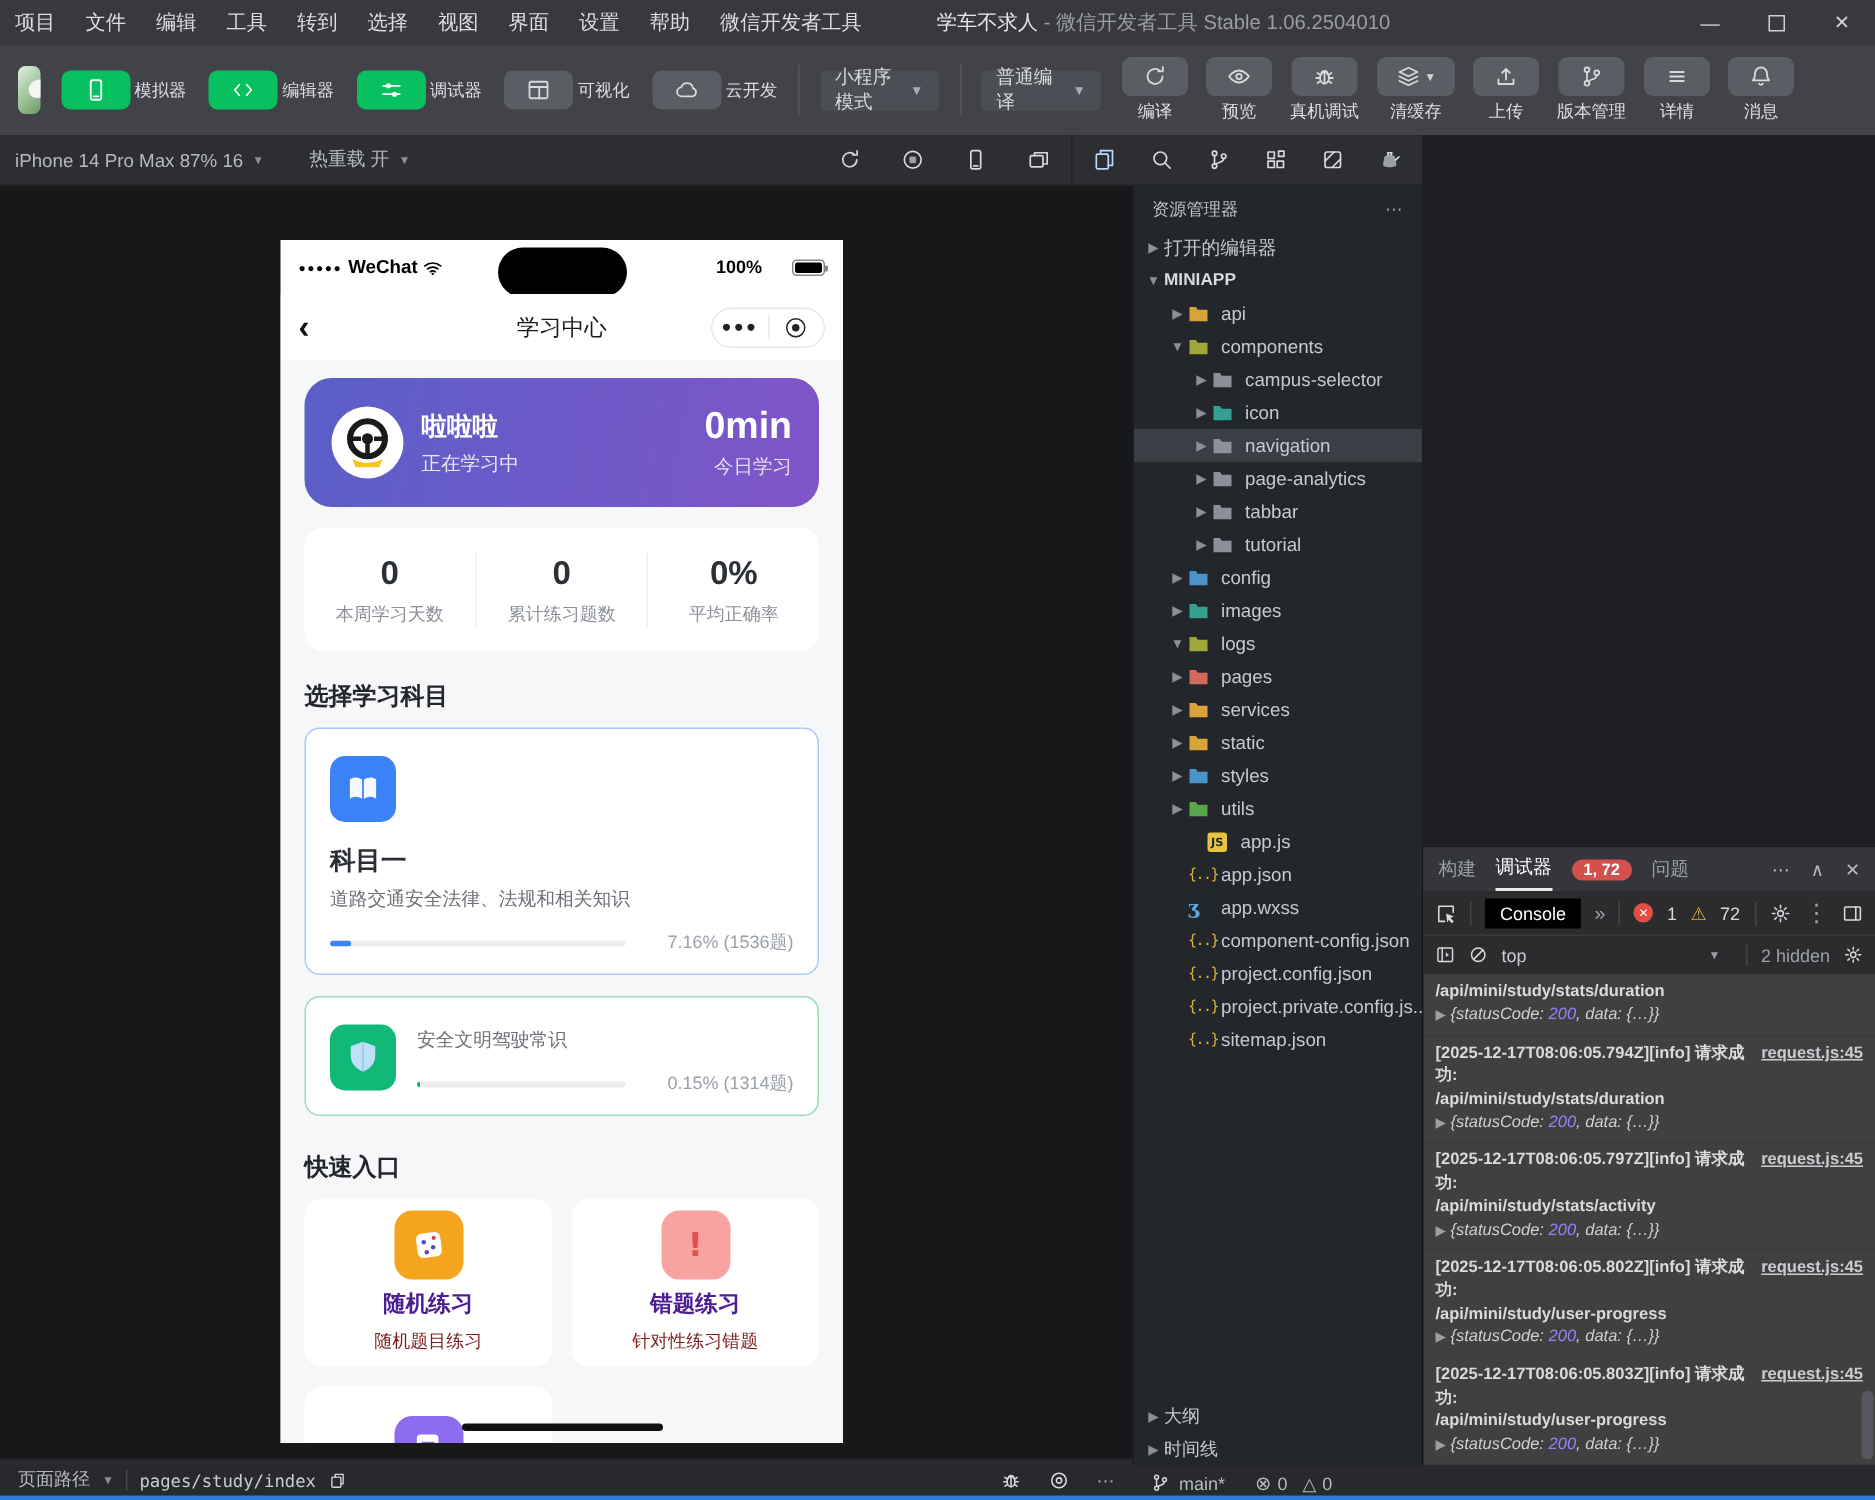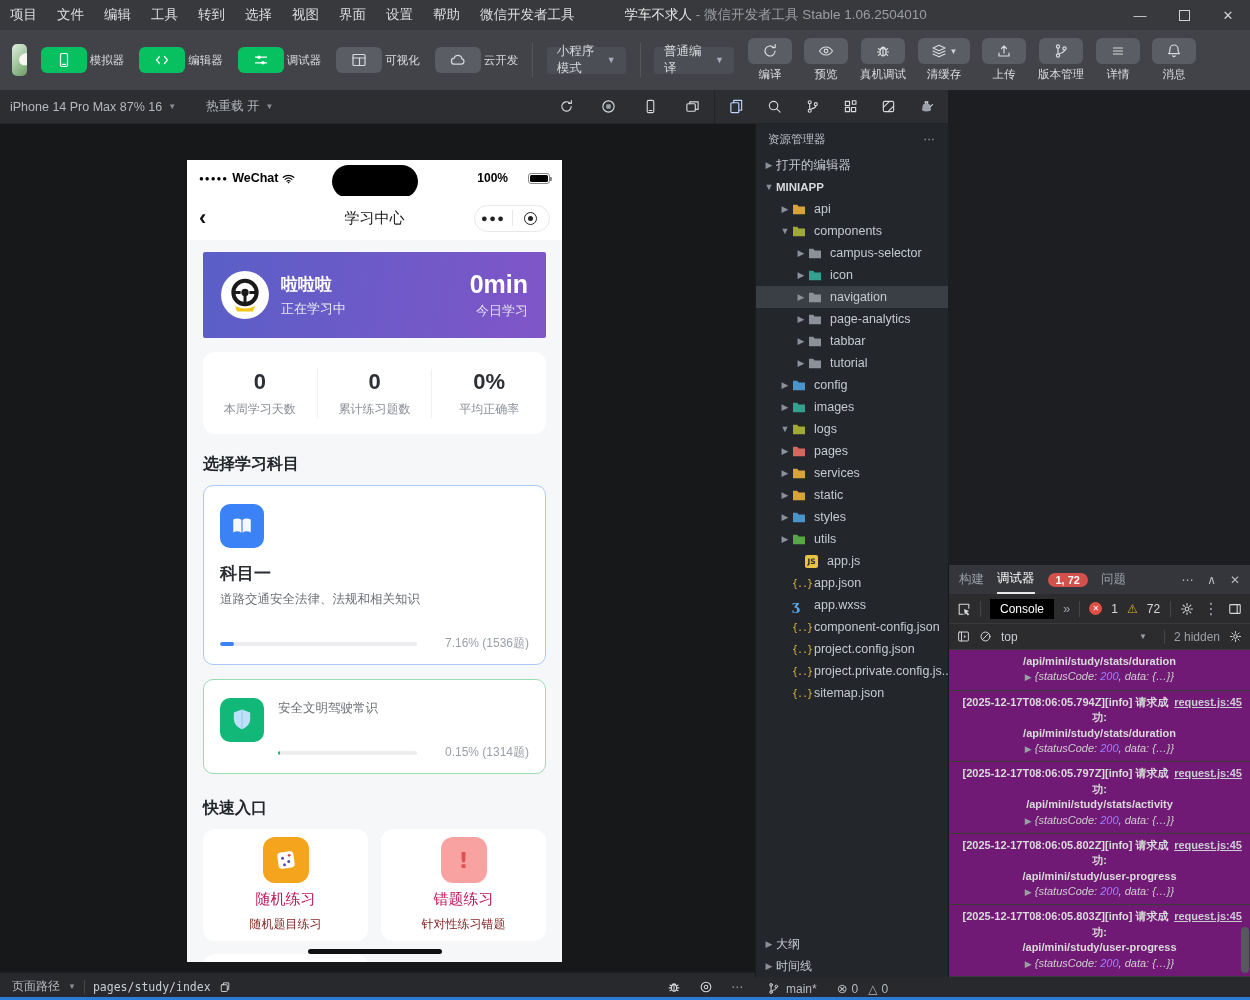--- a/index.html
+++ b/index.html
@@ -66,21 +66,21 @@
   .p-nav{position:absolute;left:0;top:36px;width:100%;height:44px;display:flex;align-items:center;padding:0 12px;background:#fff;}
   .p-back{font-size:22px;color:#111;font-weight:bold;line-height:1;cursor:pointer;}
   .p-title{position:absolute;left:0;right:0;text-align:center;font-size:15px;color:#1a1a1a;}
   .capsule{margin-left:auto;width:76px;height:27px;border:1px solid #e7e7e7;border-radius:14px;background:#fff;display:flex;align-items:center;z-index:2;}
   .cap-more{flex:1;text-align:center;font-size:11px;letter-spacing:1.5px;color:#222;font-weight:bold;cursor:pointer;}
   .cap-div{width:1px;height:16px;background:#e7e7e7;}
   .cap-close{flex:1;display:flex;align-items:center;justify-content:center;cursor:pointer;}
   .cap-close i{width:13px;height:13px;border:1.5px solid #222;border-radius:50%;display:flex;align-items:center;justify-content:center;}
   .cap-close b{width:5px;height:5px;background:#222;border-radius:50%;}
   .p-body{position:absolute;left:0;top:80px;width:100%;bottom:0;background:#f6f7f9;overflow:hidden;}
-  .banner{margin:12px 16px 0;height:86px;border-radius:2px;background:linear-gradient(100deg,#5a5fc7 0%,#8055c8 100%);display:flex;align-items:center;padding:0 18px;color:#fff;}
+  .banner{margin:12px 16px 0;height:86px;border-radius:18px;background:linear-gradient(100deg,#5a5fc7 0%,#8055c8 100%);display:flex;align-items:center;padding:0 18px;color:#fff;}
   .b-avatar{width:48px;height:48px;border-radius:50%;background:#fff;margin-right:12px;overflow:hidden;display:flex;align-items:center;justify-content:center;}
   .b-avatar svg{width:40px;height:40px;}
   .b-name{font-size:17px;font-weight:bold;}
   .b-status{font-size:13px;color:rgba(255,255,255,.85);margin-top:4px;}
   .b-right{margin-left:auto;text-align:right;}
   .b-min{font-size:25px;font-weight:bold;}
   .b-minlab{font-size:13px;color:rgba(255,255,255,.8);margin-top:3px;}
   .stats{margin:14px 16px 0;background:#fff;border-radius:12px;height:82px;display:flex;align-items:center;}
   .stat{flex:1;text-align:center;}
   .stat+.stat{border-left:1px solid #efefef;}
@@ -88,30 +88,30 @@
   .stat .l{font-size:12px;color:#8a8f98;margin-top:6px;}
   .sec-title{margin:20px 16px 10px;font-size:16px;font-weight:bold;color:#23262b;}
   .subject{margin:0 16px 14px;background:#fff;border-radius:10px;padding:14px 16px 12px;display:flex;gap:14px;}
   .subject.blue{border:1px solid #a9c9f8;flex-direction:column;}
   .subject.green{border:1px solid #9bdcb5;}
   .s-icon{width:44px;height:44px;border-radius:10px;flex:none;margin-top:4px;display:flex;align-items:center;justify-content:center;}
   .s-icon svg{width:28px;height:28px;}
   .s-main{flex:1;min-width:0;}
   .s-title{font-size:17px;font-weight:bold;color:#2a2d33;}
   .s-desc{font-size:12.5px;color:#6b7077;margin-top:6px;white-space:nowrap;}
-  .s-prog{display:flex;align-items:center;gap:28px;margin-top:27px;}
+  .s-prog{display:flex;align-items:center;gap:28px;margin-top:12px;}
   .s-bar{flex:1;height:4px;border-radius:2px;background:#ededef;overflow:hidden;}
   .s-bar i{display:block;height:100%;border-radius:2px;}
   .s-pct{font-size:12px;color:#9aa0a8;white-space:nowrap;}
   .quick-grid{margin:0 16px;display:grid;grid-template-columns:1fr 1fr;gap:13px;}
   .qcard{background:#fff;border-radius:12px;height:112px;display:flex;flex-direction:column;align-items:center;justify-content:center;gap:7px;cursor:pointer;}
   .q-icon{width:46px;height:46px;border-radius:12px;display:flex;align-items:center;justify-content:center;}
   .q-icon svg{width:30px;height:30px;}
   .q-icon .bang{font-size:22px;font-weight:bold;color:#e05252;font-family:"DejaVu Sans",sans-serif;}
-  .q-title{font-size:15px;font-weight:normal;color:#be185d;text-align:center;}
+  .q-title{font-size:15px;font-weight:bold;color:#4c1d95;text-align:center;}
   .q-desc{font-size:12px;color:#7f1d1d;}
   .home-ind{position:absolute;left:50%;bottom:8px;transform:translateX(-50%);width:134px;height:5px;border-radius:3px;background:#111;}
 
   
   .explorer{position:absolute;left:755px;top:124px;width:193px;height:853px;background:#23262b;display:flex;flex-direction:column;border-left:1px solid #1b1c1f;}
   .exp-header{height:30px;display:flex;align-items:center;padding:0 12px;color:#bfc3c9;font-size:11.5px;flex:none;}
   .exp-header .more{margin-left:auto;color:#9aa0a6;letter-spacing:1px;cursor:pointer;}
   .tree{flex:none;}
   .trow{height:22px;display:flex;align-items:center;font-size:12.5px;color:#c5cad1;cursor:pointer;white-space:nowrap;overflow:hidden;}
   .trow.sel{background:#3a3f46;}
@@ -121,21 +121,21 @@
   .trow.root{font-weight:bold;color:#d7dade;font-size:11.5px;}
   .js-badge{width:13px;height:13px;background:#e8c341;color:#23262b;border-radius:2px;font-size:7.5px;font-weight:bold;display:flex;align-items:center;justify-content:center;font-family:"DejaVu Sans",sans-serif;}
   .json-badge{color:#d9b23c;font-size:10px;font-family:"DejaVu Sans Mono",monospace;letter-spacing:-1px;}
   .wxss-badge{color:#5aa7e8;font-size:13px;font-weight:bold;font-family:"DejaVu Serif",serif;}
   .exp-bottom{margin-top:auto;flex:none;}
   .exp-sec{height:22px;display:flex;align-items:center;padding-left:6px;color:#c5cad1;font-size:12px;cursor:pointer;}
   .exp-sec .chev{width:14px;text-align:center;color:#8a8f98;font-size:9px;}
 
   
   .editor-empty{position:absolute;left:948px;top:90px;width:302px;height:475px;background:#1d1e21;}
-  .debugger{position:absolute;left:948px;top:565px;width:302px;height:412px;background:#701a75;display:flex;flex-direction:column;border-left:1px solid #151618;text-align:center;}
+  .debugger{position:absolute;left:948px;top:565px;width:302px;height:412px;background:#404040;display:flex;flex-direction:column;border-left:1px solid #151618;}
   .dbg-tabs{height:29px;background:#34363b;display:flex;align-items:center;padding:0 10px;gap:13px;flex:none;font-size:12.5px;color:#9aa0a6;}
   .dbg-tab{cursor:pointer;height:100%;display:flex;align-items:center;}
   .dbg-tab.active{color:#fff;border-bottom:2px solid #e8e8e8;}
   .dbg-badge{background:#d2514c;color:#fff;font-size:11px;border-radius:9px;padding:1px 8px;font-weight:bold;}
   .dbg-tabs .right{margin-left:auto;display:flex;gap:14px;color:#b6b9be;font-size:12px;}
   .dbg-tabs .right span{cursor:pointer;}
   .con-toolbar{height:30px;background:#2c2c2e;border-bottom:1px solid #3a3a3c;display:flex;align-items:center;padding:0 8px;gap:9px;flex:none;}
   .ct-ic{width:14px;height:14px;cursor:pointer;}
   .ct-sep{width:1px;height:16px;background:#45464a;}
   .con-tab{background:#000;color:#fff;font-size:12px;padding:3px 10px;cursor:pointer;}

